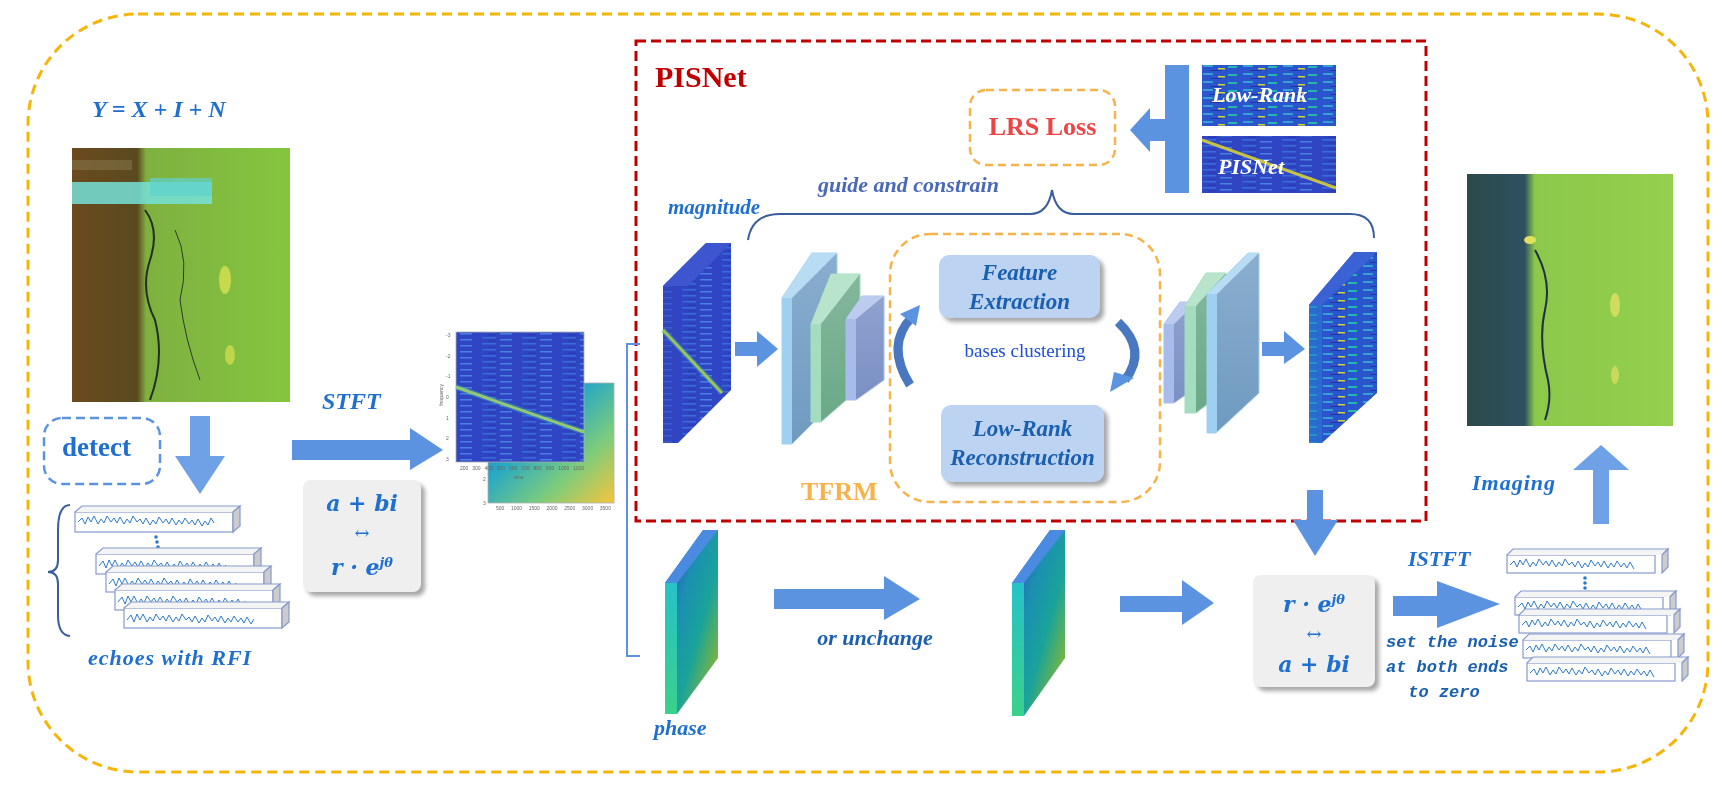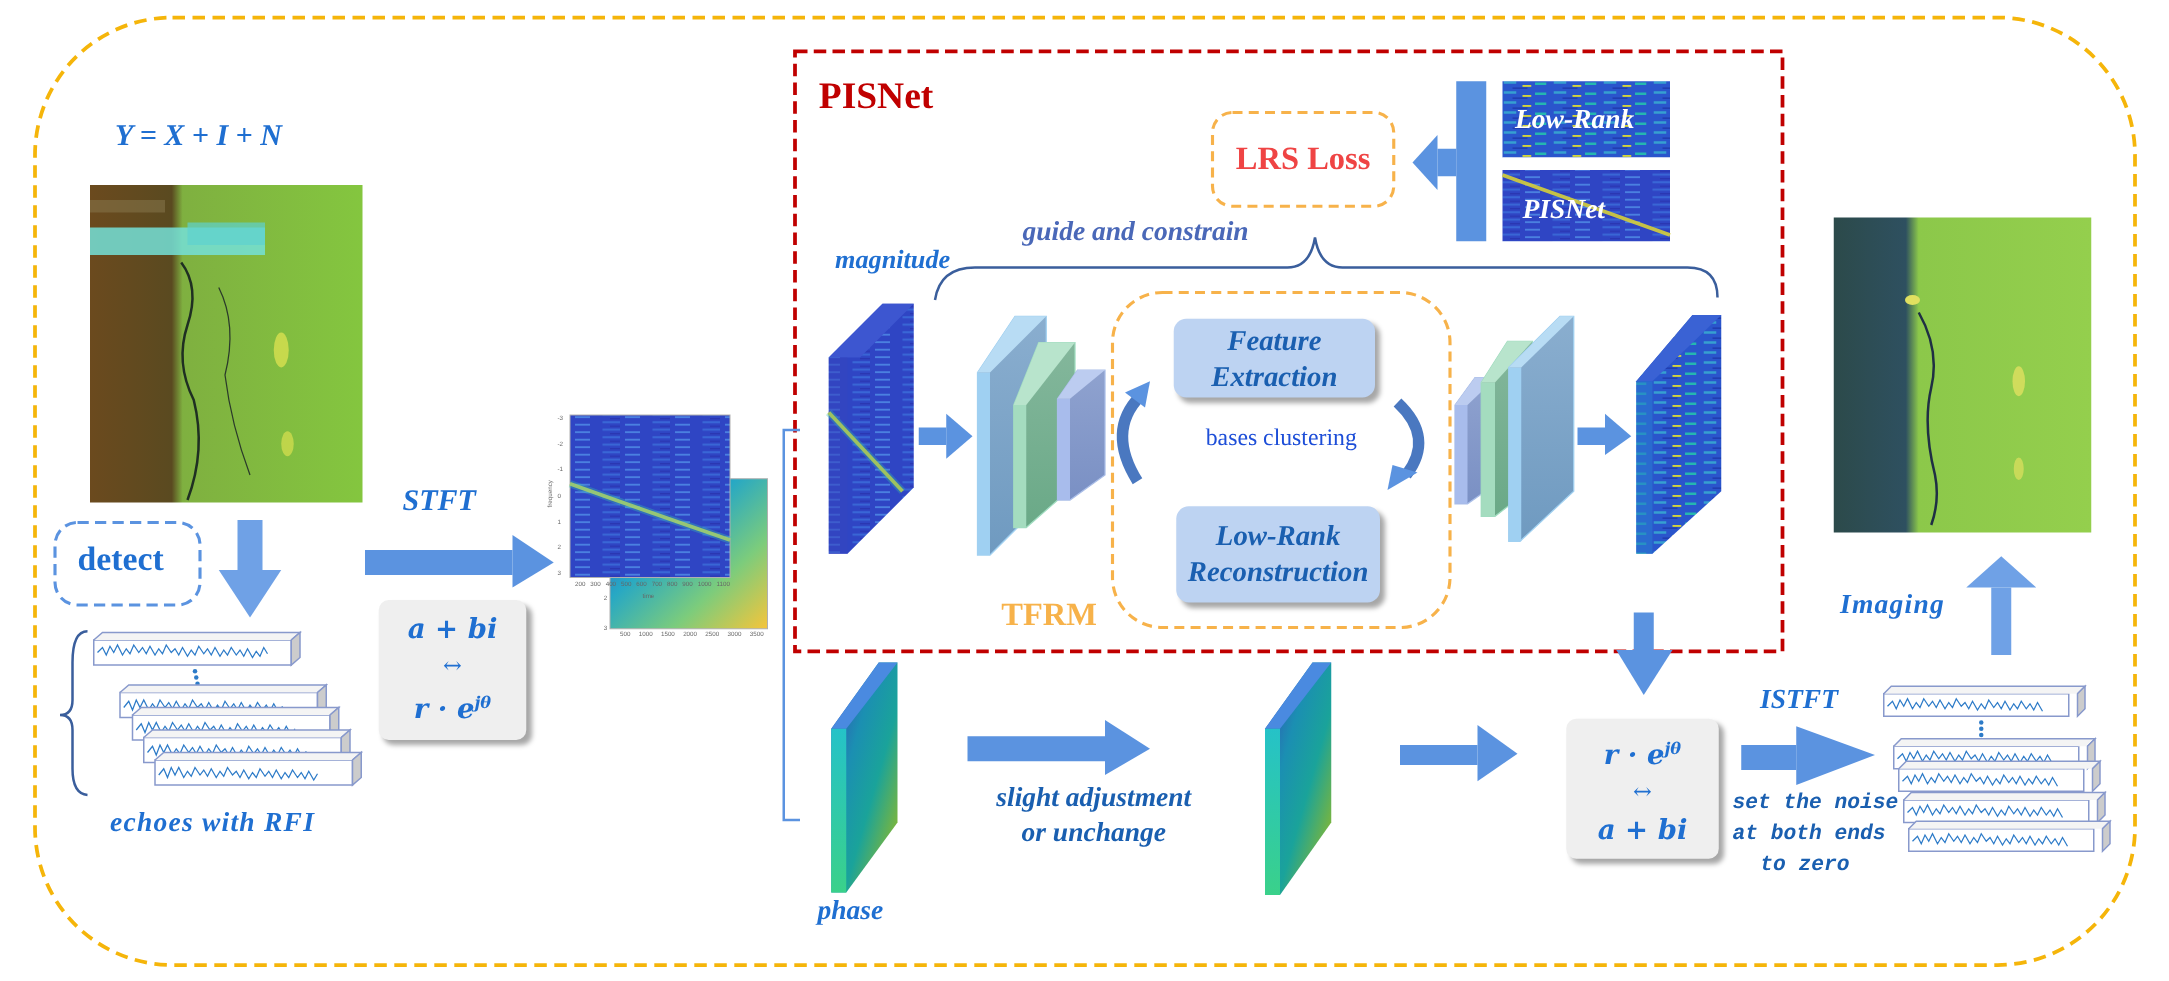--- a/index.html
+++ b/index.html
@@ -378,21 +378,20 @@
   <div>Extraction</div>
 </div>
 <div class="txt center" style="left:920px; top:340px; width:210px; font-size:19px; color:#1d4ed8;">bases clustering</div>
 <div class="module-box" style="left:941px; top:405px; width:163px; height:77px; padding-top:9px; box-sizing:border-box;">
   <div>Low-Rank</div>
   <div>Reconstruction</div>
 </div>
 
 <div class="txt" style="left:654px; top:715px; font-size:22px; font-style:italic; font-weight:bold; color:#1f6fd1;">phase</div>
 <div class="txt center" style="left:760px; top:624px; width:230px; font-size:22px; font-style:italic; font-weight:bold; color:#1a5fb0; line-height:28px;">
-  <div>slight adjustment</div>
   <div>or unchange</div>
 </div>
 
 <div class="formula-box" style="left:1253px; top:575px; width:122px; height:112px; padding-top:10px; box-sizing:border-box;">
   <div><span>r · e</span><sup style="font-size:13px;">jθ</sup></div>
   <div style="font-style:normal; font-weight:normal; font-size:18px;">↔</div>
   <div>a + bi</div>
 </div>
 <div class="txt blue-it" style="left:1408px; top:546px; font-size:22px;">ISTFT</div>
 <div class="txt center" style="left:1386px; top:630px; width:116px; font-size:17px; font-style:italic; font-weight:bold; color:#1a5fb0; line-height:25px;font-family:Liberation Mono, monospace;">

